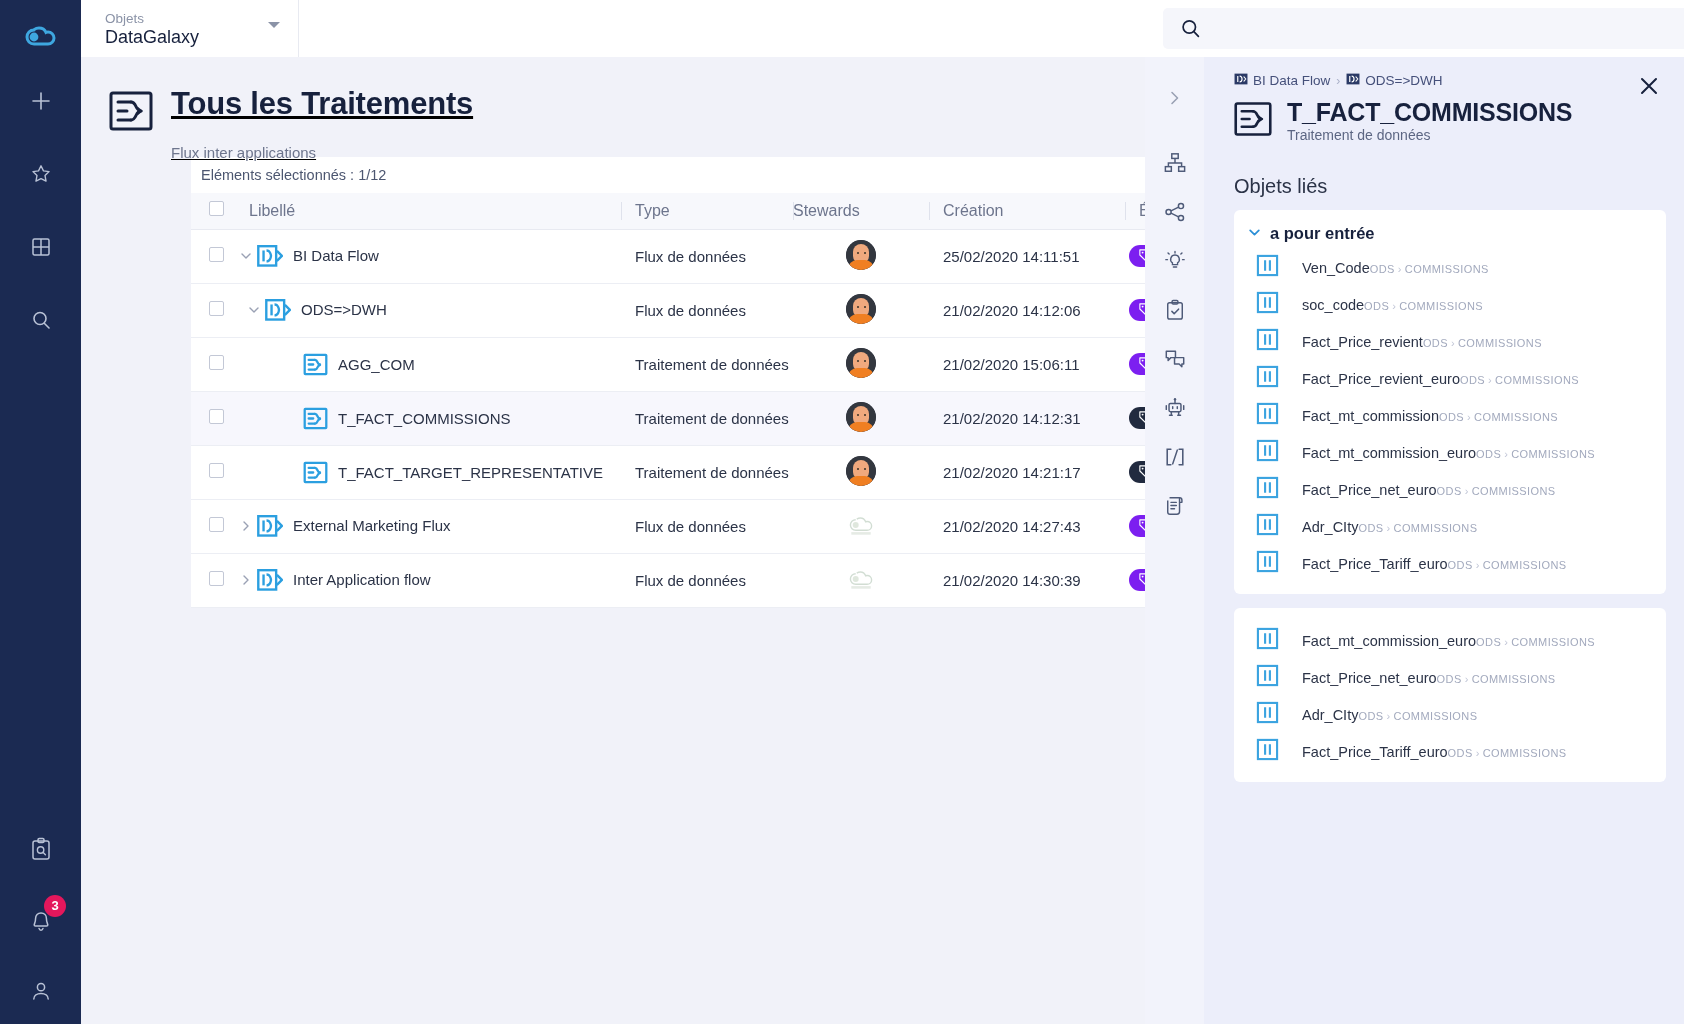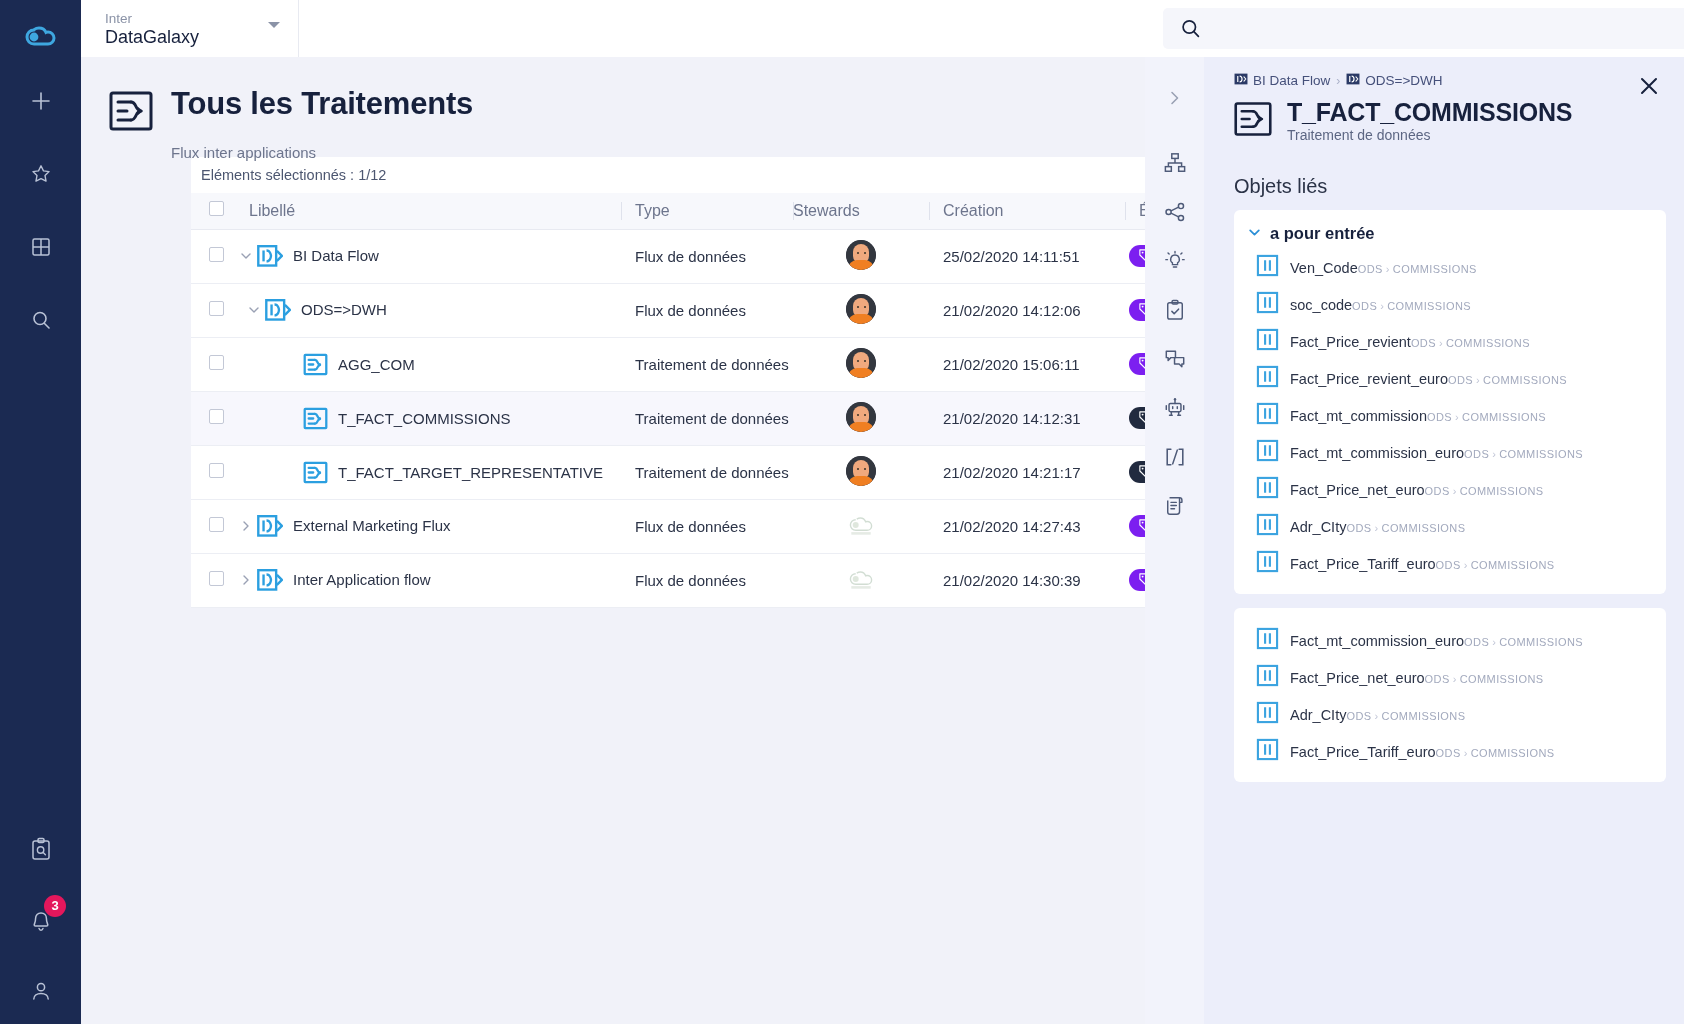--- a/index.html
+++ b/index.html
@@ -76,21 +76,21 @@
     position:absolute; top:57px; left:81px;
     width: 1064px; height: 967px;
     background: #f1f2f9;
     overflow:hidden;
   }
   .page-head {
     display:flex; align-items:flex-start;
     padding: 28px 0 0 28px; height: 90px;
   }
   .page-head .pic { margin-top: 4px; }
-  .page-titles { margin-left: 18px; }
+  .page-titles { margin-left: 18px; text-decoration: underline; }
   .page-title { font-size: 31px; color:#17213d; font-weight:600; line-height:38px; letter-spacing:-0.2px; }
   .page-sub { font-size: 15px; color:#6d7governo; color:#6e7territ; color:#6d758d; margin-top:21px; }
 
   .card {
     margin: 10px 0 0 110px;
     width: 1040px;
     background: #ffffff;
     border-radius: 4px 0 0 0;
   }
   .selcount {
@@ -204,21 +204,21 @@
     background:#ffffff; border-radius:6px;
     padding: 14px 0 12px 0;
   }
   .lc-head {
     display:flex; align-items:center; gap:9px;
     padding-left: 14px; margin-bottom: 6px; cursor:pointer;
   }
   .lc-head .cv { color:#2b8fd6; font-size:13px; }
   .lc-title { font-size:16.5px; font-weight:700; color:#17213d; }
   .lc-item {
-    display:flex; align-items:center; gap:11px;
+    display:flex; align-items:center; gap:23px;
     padding: 5px 0 5px 22px; cursor:pointer;
   }
   .lc-txt .n { font-size:14.5px; color:#2b3347; line-height:17px; }
   .lc-txt .p { font-size:11px; color:#a2a9bd; letter-spacing:.4px; margin-top:1px; }
   .lc-txt .p .ar { color:#c0c5d6; margin:0 3px; }
 </style>
 </head>
 <body>
 
 <div class="app">
@@ -288,21 +288,21 @@
         <svg width="22" height="22" viewBox="0 0 22 22">
           <circle cx="11" cy="7.2" r="3.6" fill="none" stroke="#b9c2d6" stroke-width="1.5"></circle>
           <path d="M3.8 19c0-3.6 3.2-5.6 7.2-5.6s7.2 2 7.2 5.6" fill="none" stroke="#b9c2d6" stroke-width="1.5" stroke-linecap="round"></path>
         </svg>
       </span>
     </div>
   </div>
 
   <div class="topbar">
     <div class="espace">
-      <div class="espace-label">Inter</div>
+      <div class="espace-label">Objets</div>
       <div class="espace-value">DataGalaxy</div>
       <div class="espace-caret"></div>
     </div>
     <div class="searchbar">
       <span class="si">
         <svg width="21" height="21" viewBox="0 0 21 21">
             <circle cx="9.3" cy="9" r="6.2" fill="none" stroke="#17213d" stroke-width="1.7"></circle>
             <path d="M13.9 13.7L18.4 18.4" stroke="#17213d" stroke-width="1.7" stroke-linecap="round"></path>
           </svg>
       </span>

